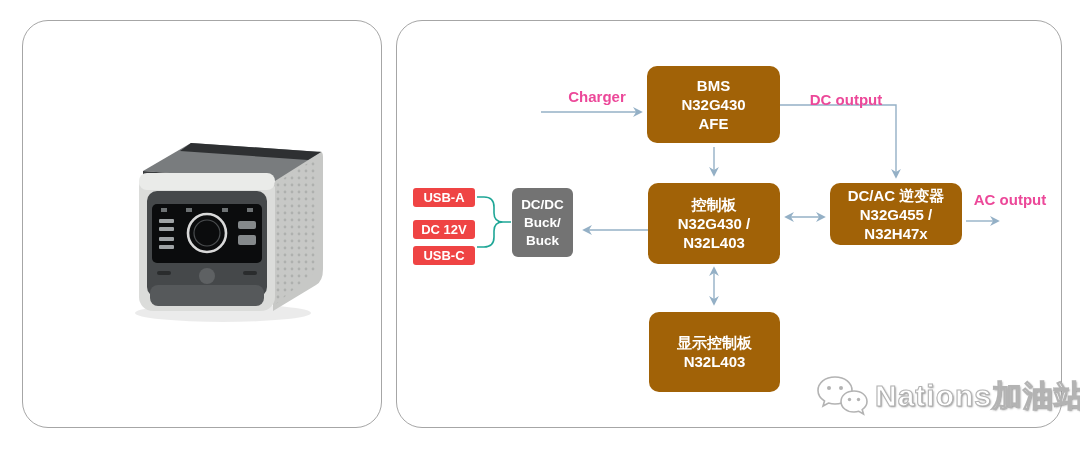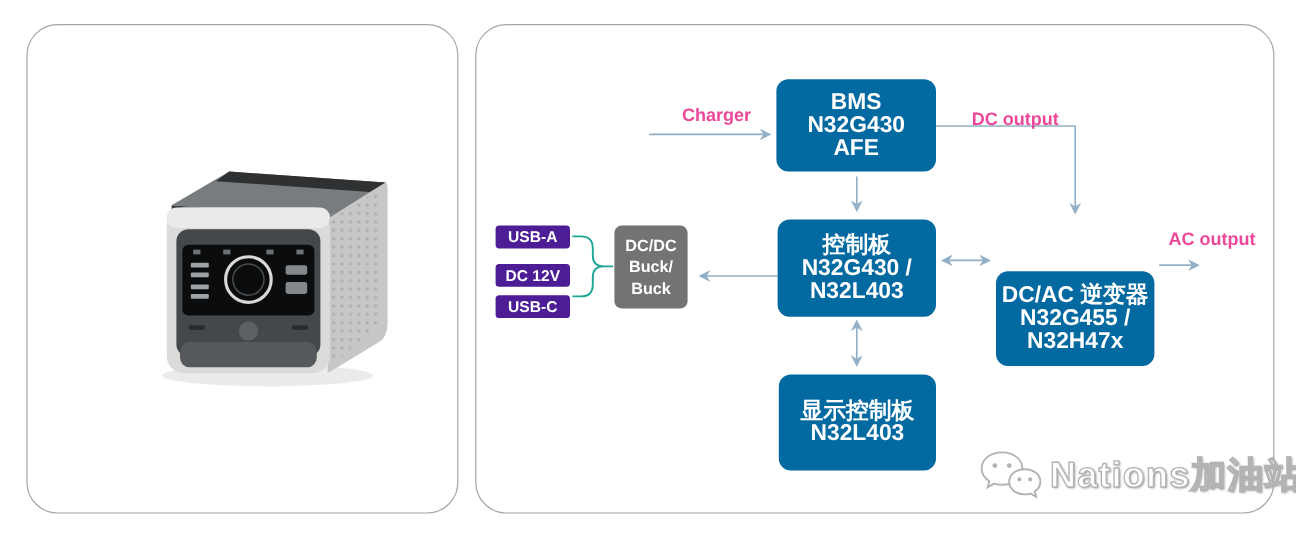--- a/index.html
+++ b/index.html
@@ -9,33 +9,33 @@
   }
   .panel{
     position:absolute;background:#ffffff;
     border:1.5px solid #a6a6a6;border-radius:26px;box-sizing:border-box;
   }
   #left-panel{left:22px;top:20px;width:360px;height:408px;}
   #right-panel{left:396px;top:20px;width:666px;height:408px;}
 
   .node{
     position:absolute;display:flex;flex-direction:column;justify-content:center;align-items:center;
-    background:#0369a1;color:#ffffff;font-weight:bold;font-size:19px;line-height:19px;
+    background:#a16207;color:#ffffff;font-weight:bold;font-size:15px;line-height:19px;
     border-radius:10px;text-align:center;box-sizing:border-box;
   }
   .node.teal{background:#737373;border-radius:6px;font-size:13.5px;line-height:18px;}
   #node-bms{left:647px;top:66px;width:133px;height:77px;}
   #node-control{left:648px;top:183px;width:132px;height:81px;}
-  #node-inverter{left:830px;top:183px;width:132px;height:79px;margin-top:43px;}
+  #node-inverter{left:830px;top:183px;width:132px;height:62px;}
   #node-display{left:649px;top:312px;width:131px;height:80px;}
   #node-dcdc{left:512px;top:188px;width:61px;height:69px;}
 
   .port{
     position:absolute;left:413px;width:62px;height:19px;
-    background:#4c1d95;color:#ffffff;font-weight:bold;font-size:13px;
+    background:#ef4444;color:#ffffff;font-weight:bold;font-size:13px;
     display:flex;align-items:center;justify-content:center;border-radius:3px;
   }
   #port-usb-a{top:188px;}
   #port-usb-c{top:214px;margin-top:32px;}
   #port-dc12v{top:220px;}
 
   .flow-label{
     position:absolute;color:#ec4899;font-weight:bold;font-size:15px;text-align:center;
   }
   #label-charger{left:545px;top:88px;width:104px;}

